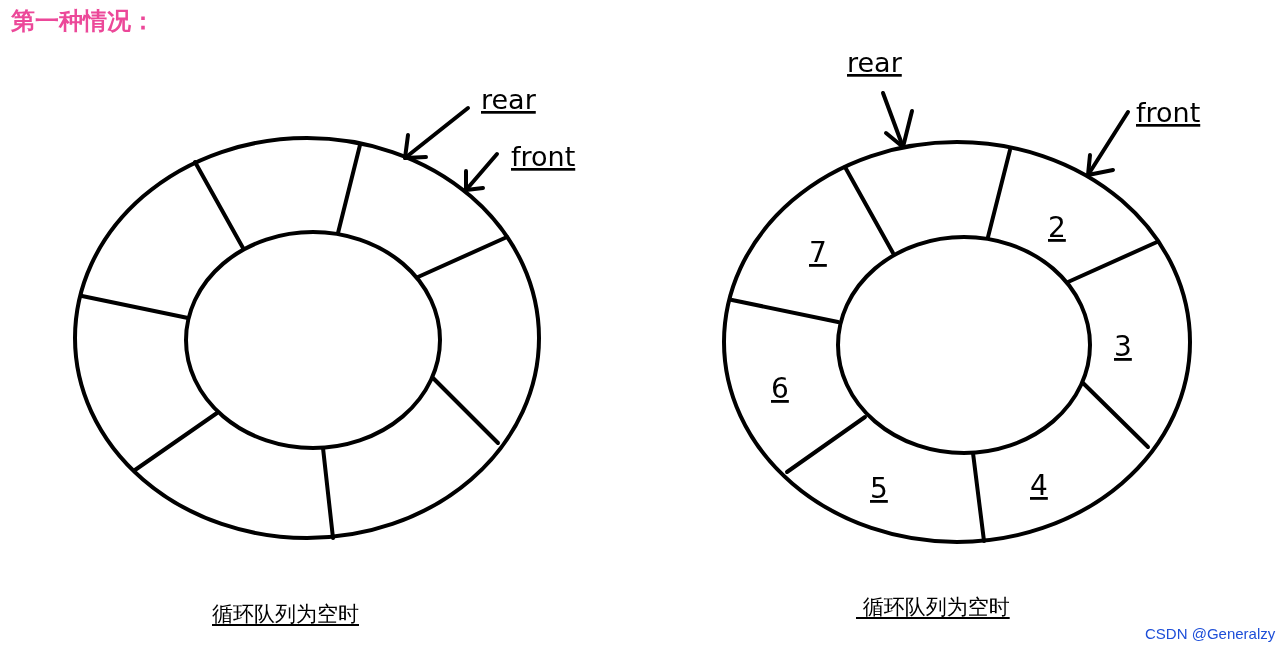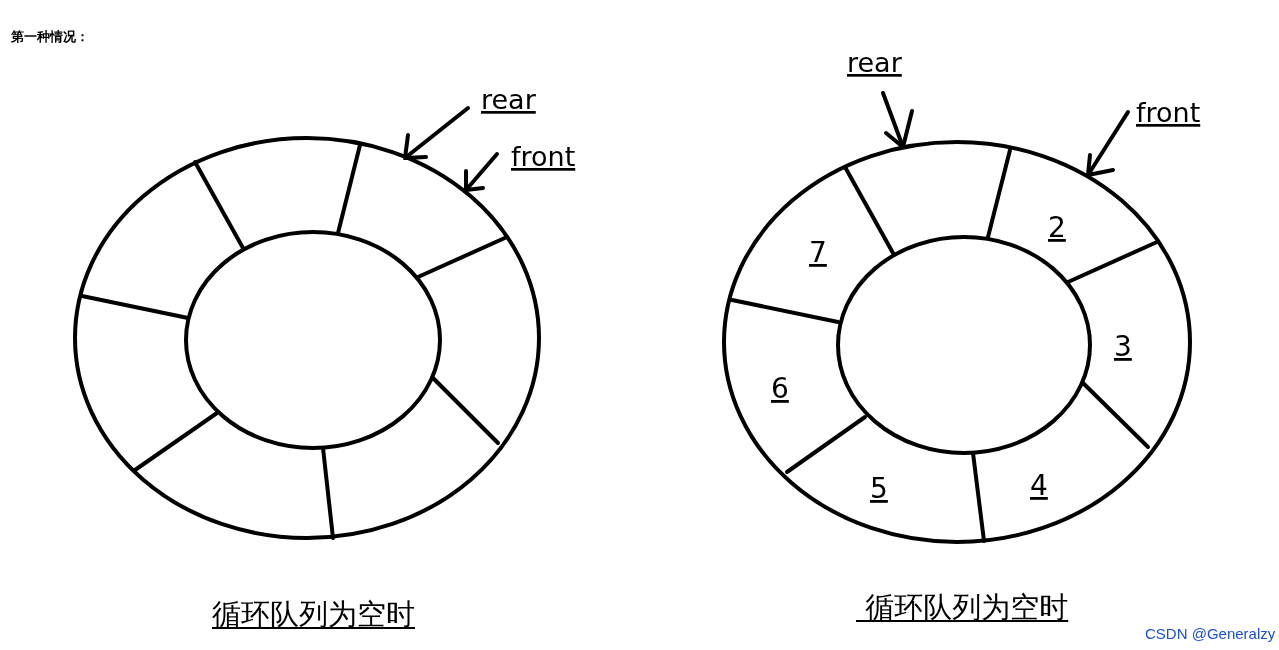--- a/index.html
+++ b/index.html
@@ -10,24 +10,24 @@
     body {
       width: 1279px;
       height: 650px;
       position: relative;
       overflow: hidden;
       font-family: "DejaVu Sans", sans-serif;
     }
     .header-title {
       position: absolute;
       left: 11px;
-      top: 24px;
-      font-size: 13px;
+      top: 8px;
+      font-size: 24px;
       font-weight: bold;
-      color: #000000;
+      color: #ec4899;
       line-height: 26px;
       white-space: nowrap;
     }
     svg.canvas {
       position: absolute;
       left: 0;
       top: 0;
     }
     .ring-outer, .ring-inner {
       fill: none;
@@ -53,21 +53,21 @@
       text-decoration: underline;
     }
     .slot-label {
       font-family: "DejaVu Sans", sans-serif;
       font-size: 28px;
       fill: #000;
       text-decoration: underline;
     }
     .caption {
       position: absolute;
-      font-size: 29px;
+      font-size: 21px;
       color: #000;
       line-height: 34px;
       white-space: pre;
       text-decoration: underline;
       text-decoration-thickness: 2px;
       text-underline-offset: 3px;
       text-align: right;
     }
     .caption-left { left: 212px; top: 597px; }
     .caption-right { left: 856px; top: 590px; }

